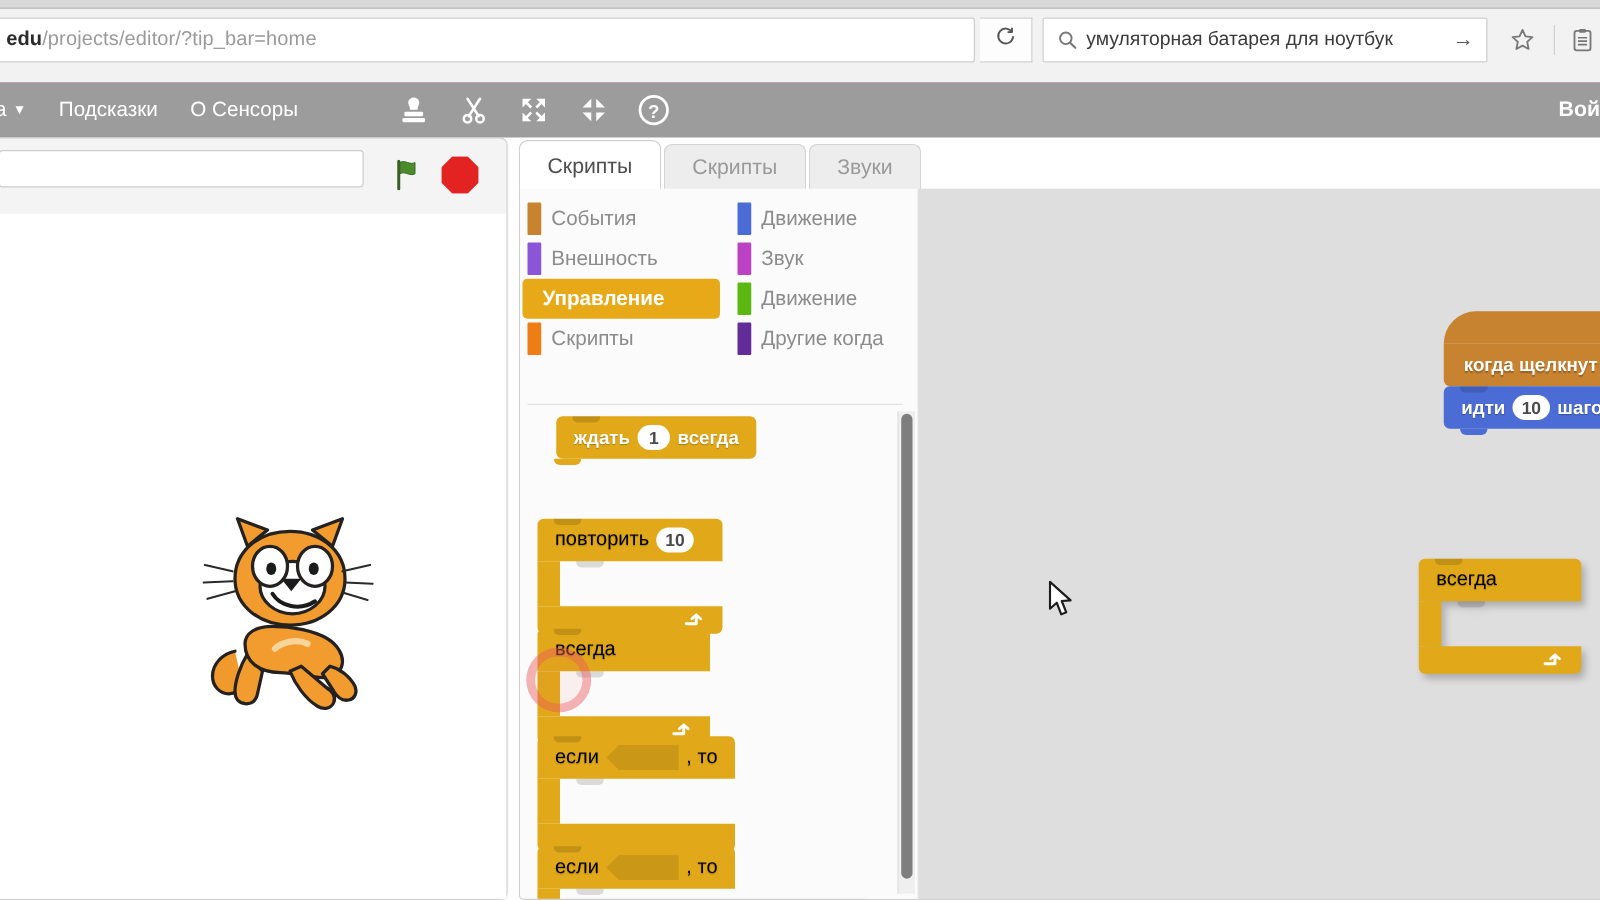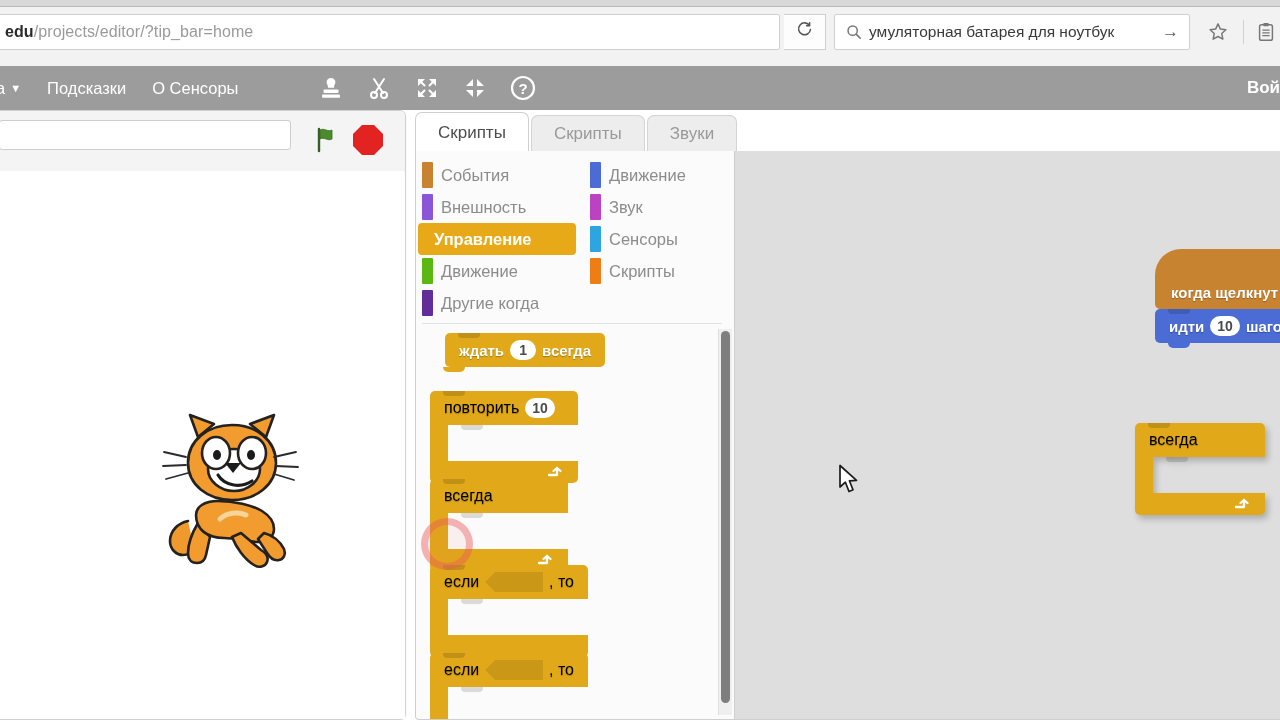--- a/index.html
+++ b/index.html
@@ -197,21 +197,21 @@
   }
   .bool-input{
     display:inline-block;width:74px;height:20px;margin:0 6px;
     background:rgba(0,0,0,0.10);
     clip-path:polygon(10px 0,64px 0,74px 10px,64px 20px,10px 20px,0 10px);
   }
   
   .c-block{position:absolute;}
   .c-top{
     position:relative;border-radius:5px 5px 0 0;height:34px;
-    display:flex;align-items:center;padding:0 14px;box-sizing:border-box;
+    display:flex;align-items:center;padding:0 14px;box-sizing:border-box;margin-top:24px;
   }
   .c-arm{position:relative;width:18px;height:36px;}
   .c-bottom{
     position:relative;border-radius:0 0 5px 5px;height:22px;
     display:flex;align-items:center;justify-content:flex-end;
     padding-right:14px;box-sizing:border-box;
   }
   .loop-arrow{font-size:15px;color:#ffffff;line-height:1;}
   .c-mouth-notch{
     position:absolute;left:31px;top:0;width:22px;height:5px;
@@ -409,24 +409,20 @@
       </div>
       <div class="cat">
         <span class="swatch" style="background:#bb42c3"></span>
         <span class="cat-label">Звук</span>
       </div>
 
       <div class="cat selected">
         <span class="swatch"></span>
         <span class="cat-label">Управление</span>
       </div>
-      <div class="cat">
-        <span class="swatch" style="background:#2ca5e2"></span>
-        <span class="cat-label">Сенсоры</span>
-      </div>
 
       <div class="cat">
         <span class="swatch" style="background:#5cb712"></span>
         <span class="cat-label">Движение</span>
       </div>
 
       <div class="cat">
         <span class="swatch" style="background:#ee7d16"></span>
         <span class="cat-label">Скрипты</span>
       </div>

